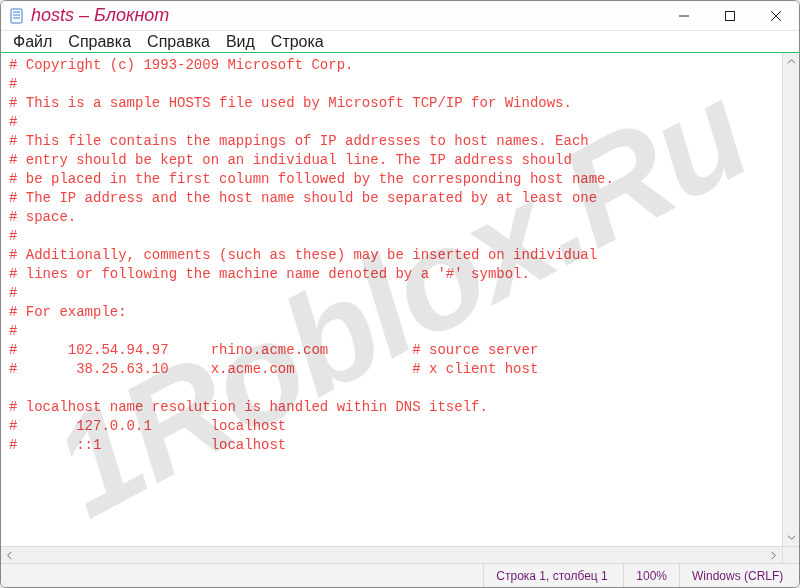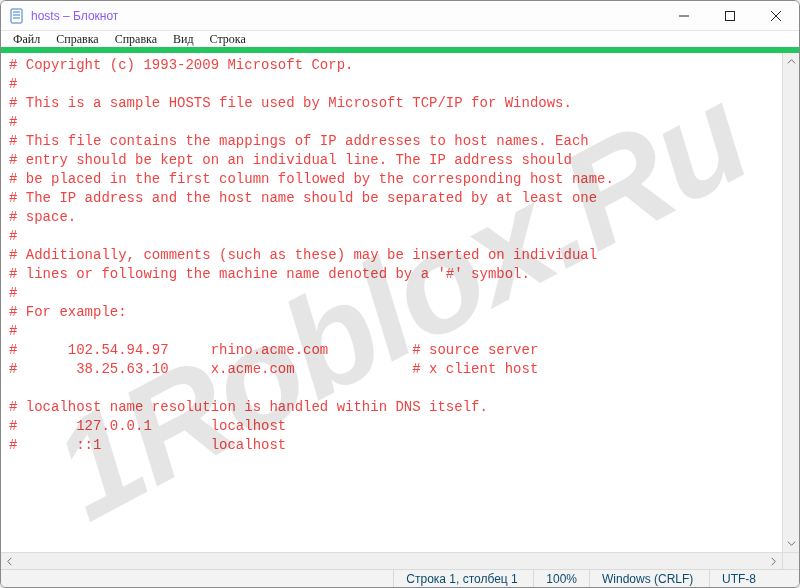--- a/index.html
+++ b/index.html
@@ -31,44 +31,44 @@
     border-bottom: 1px solid #e5e5e5;
     user-select: none;
   }
   .titlebar .app-icon {
     width: 16px; height: 16px;
     margin-right: 6px;
     display: flex; align-items: center; justify-content: center;
   }
   .titlebar .title {
     flex: 0 0 auto;
-    font-size: 12px;
-    color: #8b5cf6;
+    font-size: 18px;
+    color: #be185d;
+    font-style: italic;
   }
   .titlebar .spacer { flex: 1; }
   .winbtn {
     width: 46px; height: 30px;
     display: flex; align-items: center; justify-content: center;
     color: #222;
     background: transparent;
     font-size: 10px;
   }
   .winbtn svg { display:block; }
   
   .menubar {
     height: 22px;
     display: flex;
     align-items: center;
     padding: 0 4px;
     background: #ffffff;
-    border-bottom: 6px solid #22c55e;
-    font-size: 12px;
+    border-bottom: 1px solid #22c55e;
+    font-size: 16px;
     color: #222;
     user-select: none;
-    font-family: Liberation Serif, serif;
   }
   .menubar .menuitem {
     padding: 2px 8px;
     border-radius: 3px;
   }
   
   .editor-wrap {
     flex: 1;
     position: relative;
     display: flex;
@@ -106,27 +106,27 @@
   }
   .hscroll .arrow {
     width: 17px;
     display:flex;align-items:center;justify-content:center;
     color:#555;
   }
   .hscroll .track { flex:1; position:relative; }
   .hscroll .corner { width:17px; background:#f0f0f0; border-left:1px solid #dcdcdc;}
   
   .statusbar {
-    height: 18px;
+    height: 24px;
     background: #f3f3f3;
     border-top: 1px solid #d9d9d9;
     display: flex;
     align-items: stretch;
     font-size: 12px;
-    color: #0c4a6e;
+    color: #701a75;
   }
   .statusbar .cell {
     border-left: 1px solid #d9d9d9;
     padding: 0 12px;
     display:flex; align-items:center;
     white-space: nowrap;
   }
   .statusbar .cell:first-child { border-left: none; }
   .statusbar .flex { flex:1; }
   
@@ -244,16 +244,15 @@
         </svg>
     </div>
     <div class="corner"></div>
   </div>
 
   <div class="statusbar">
     <div class="cell flex"></div>
     <div class="cell" style="min-width:140px">Строка 1, столбец 1</div>
     <div class="cell" style="min-width:50px;justify-content:center">100%</div>
     <div class="cell" style="min-width:120px">Windows (CRLF)</div>
-    <div class="cell" style="min-width:90px">UTF-8</div>
   </div>
 
 </div>
 
 </body></html>

